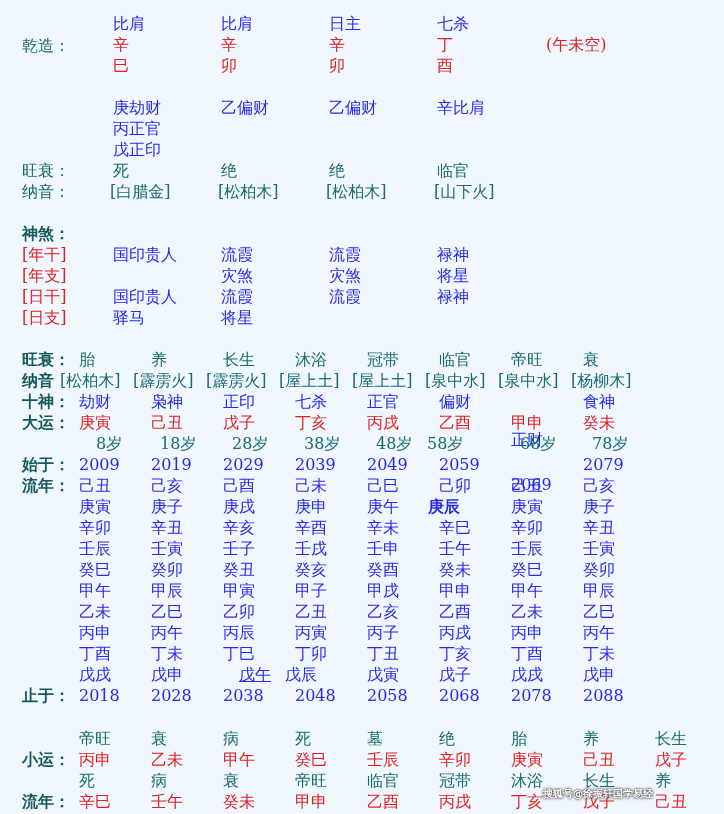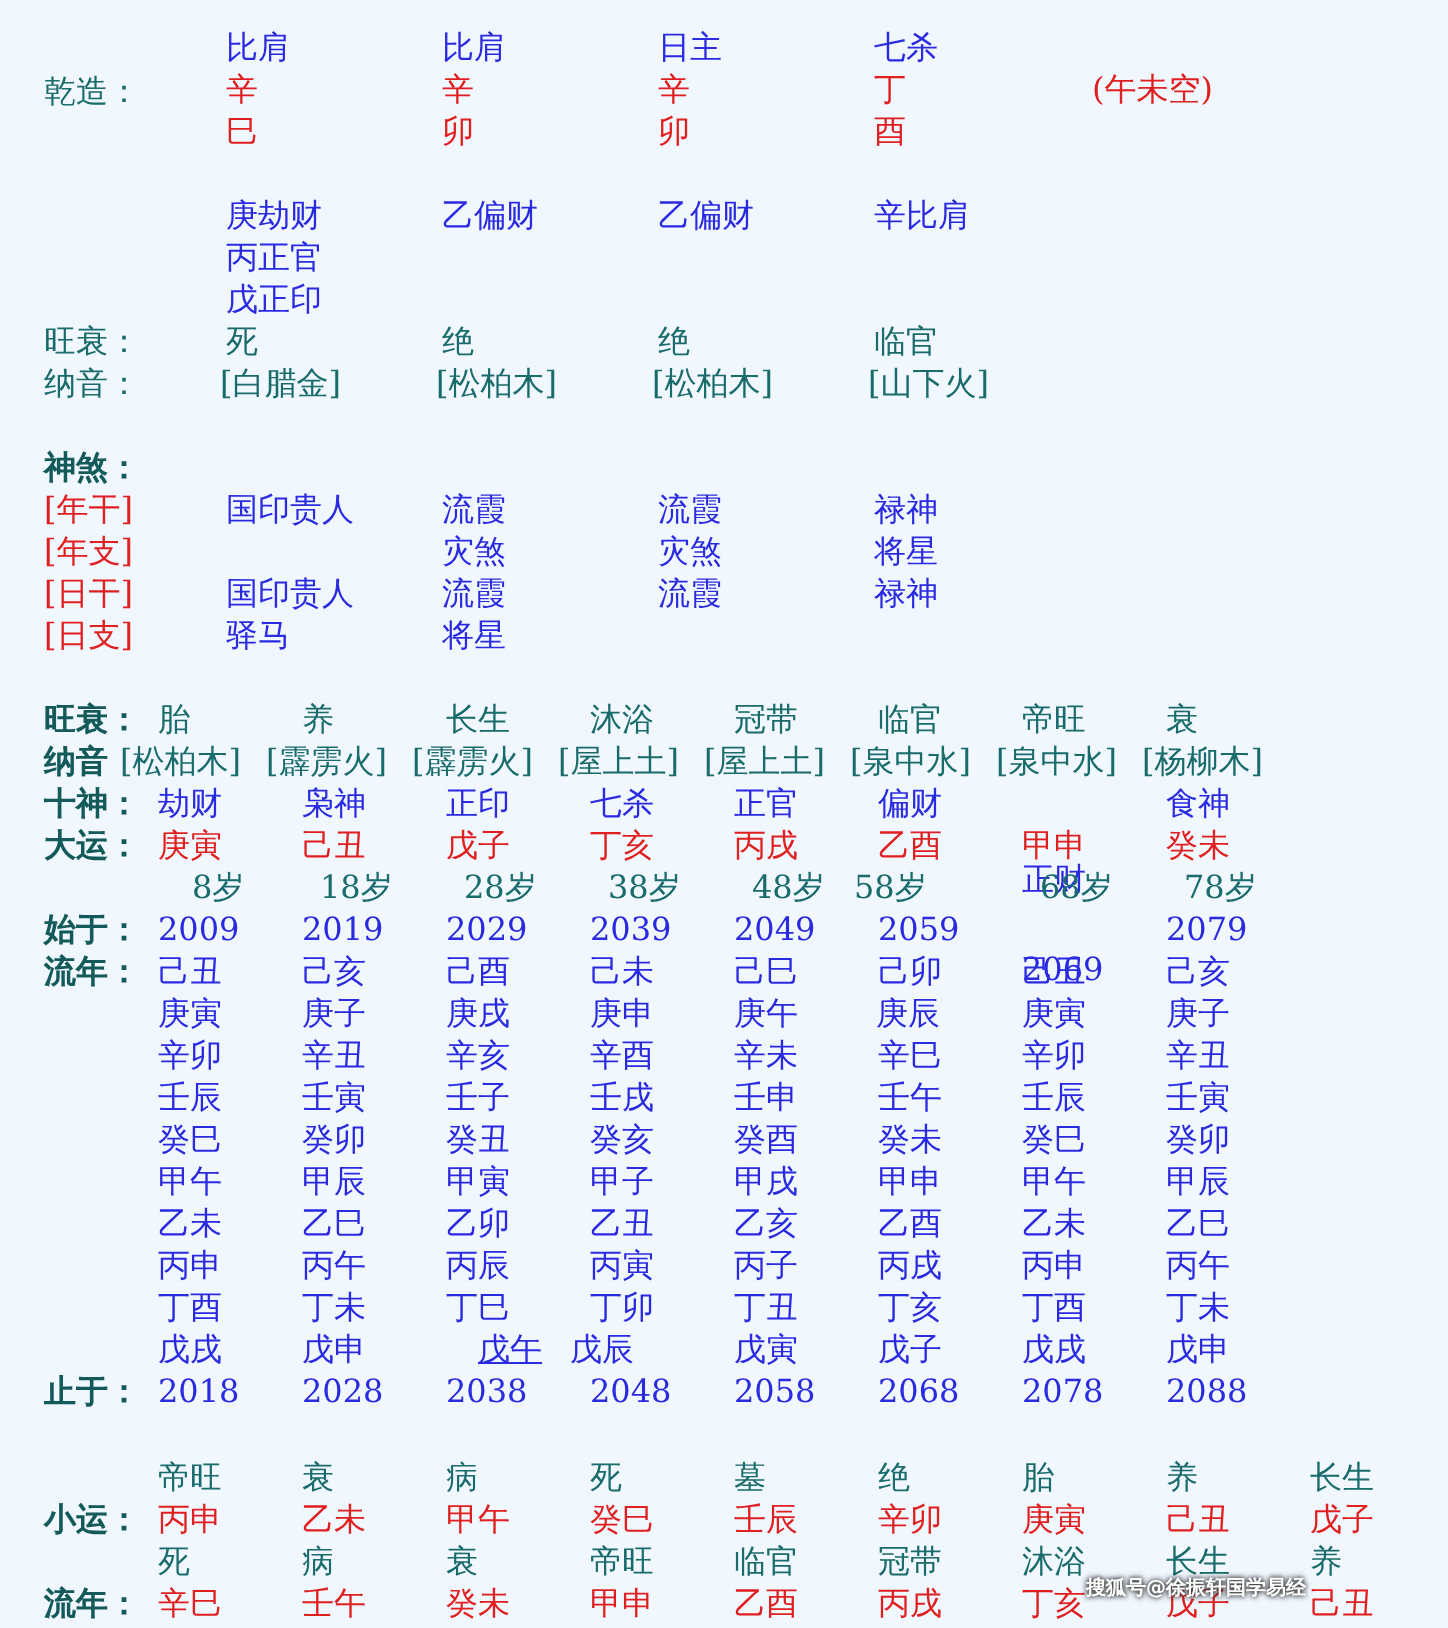--- a/index.html
+++ b/index.html
@@ -164,21 +164,21 @@
       <span class="cell blue" style="left: 439px;">己卯</span>
       <span class="cell blue" style="left: 511px;">己丑</span>
       <span class="cell blue" style="left: 583px;">己亥</span>
     </div>
     <div class="row" style="top: 496px;">
       <span class="cell blue" style="left: 79px;">庚寅</span>
       <span class="cell blue" style="left: 151px;">庚子</span>
       <span class="cell blue" style="left: 223px;">庚戌</span>
       <span class="cell blue" style="left: 295px;">庚申</span>
       <span class="cell blue" style="left: 367px;">庚午</span>
-      <span class="cell blue" style="left: 438px;">庚辰</span>
+      <span class="cell blue" style="left: 428px; font-weight: bold;">庚辰</span>
       <span class="cell blue" style="left: 511px;">庚寅</span>
       <span class="cell blue" style="left: 583px;">庚子</span>
     </div>
     <div class="row" style="top: 517px;">
       <span class="cell blue" style="left: 79px;">辛卯</span>
       <span class="cell blue" style="left: 151px;">辛丑</span>
       <span class="cell blue" style="left: 223px;">辛亥</span>
       <span class="cell blue" style="left: 295px;">辛酉</span>
       <span class="cell blue" style="left: 367px;">辛未</span>
       <span class="cell blue" style="left: 439px;">辛巳</span>

